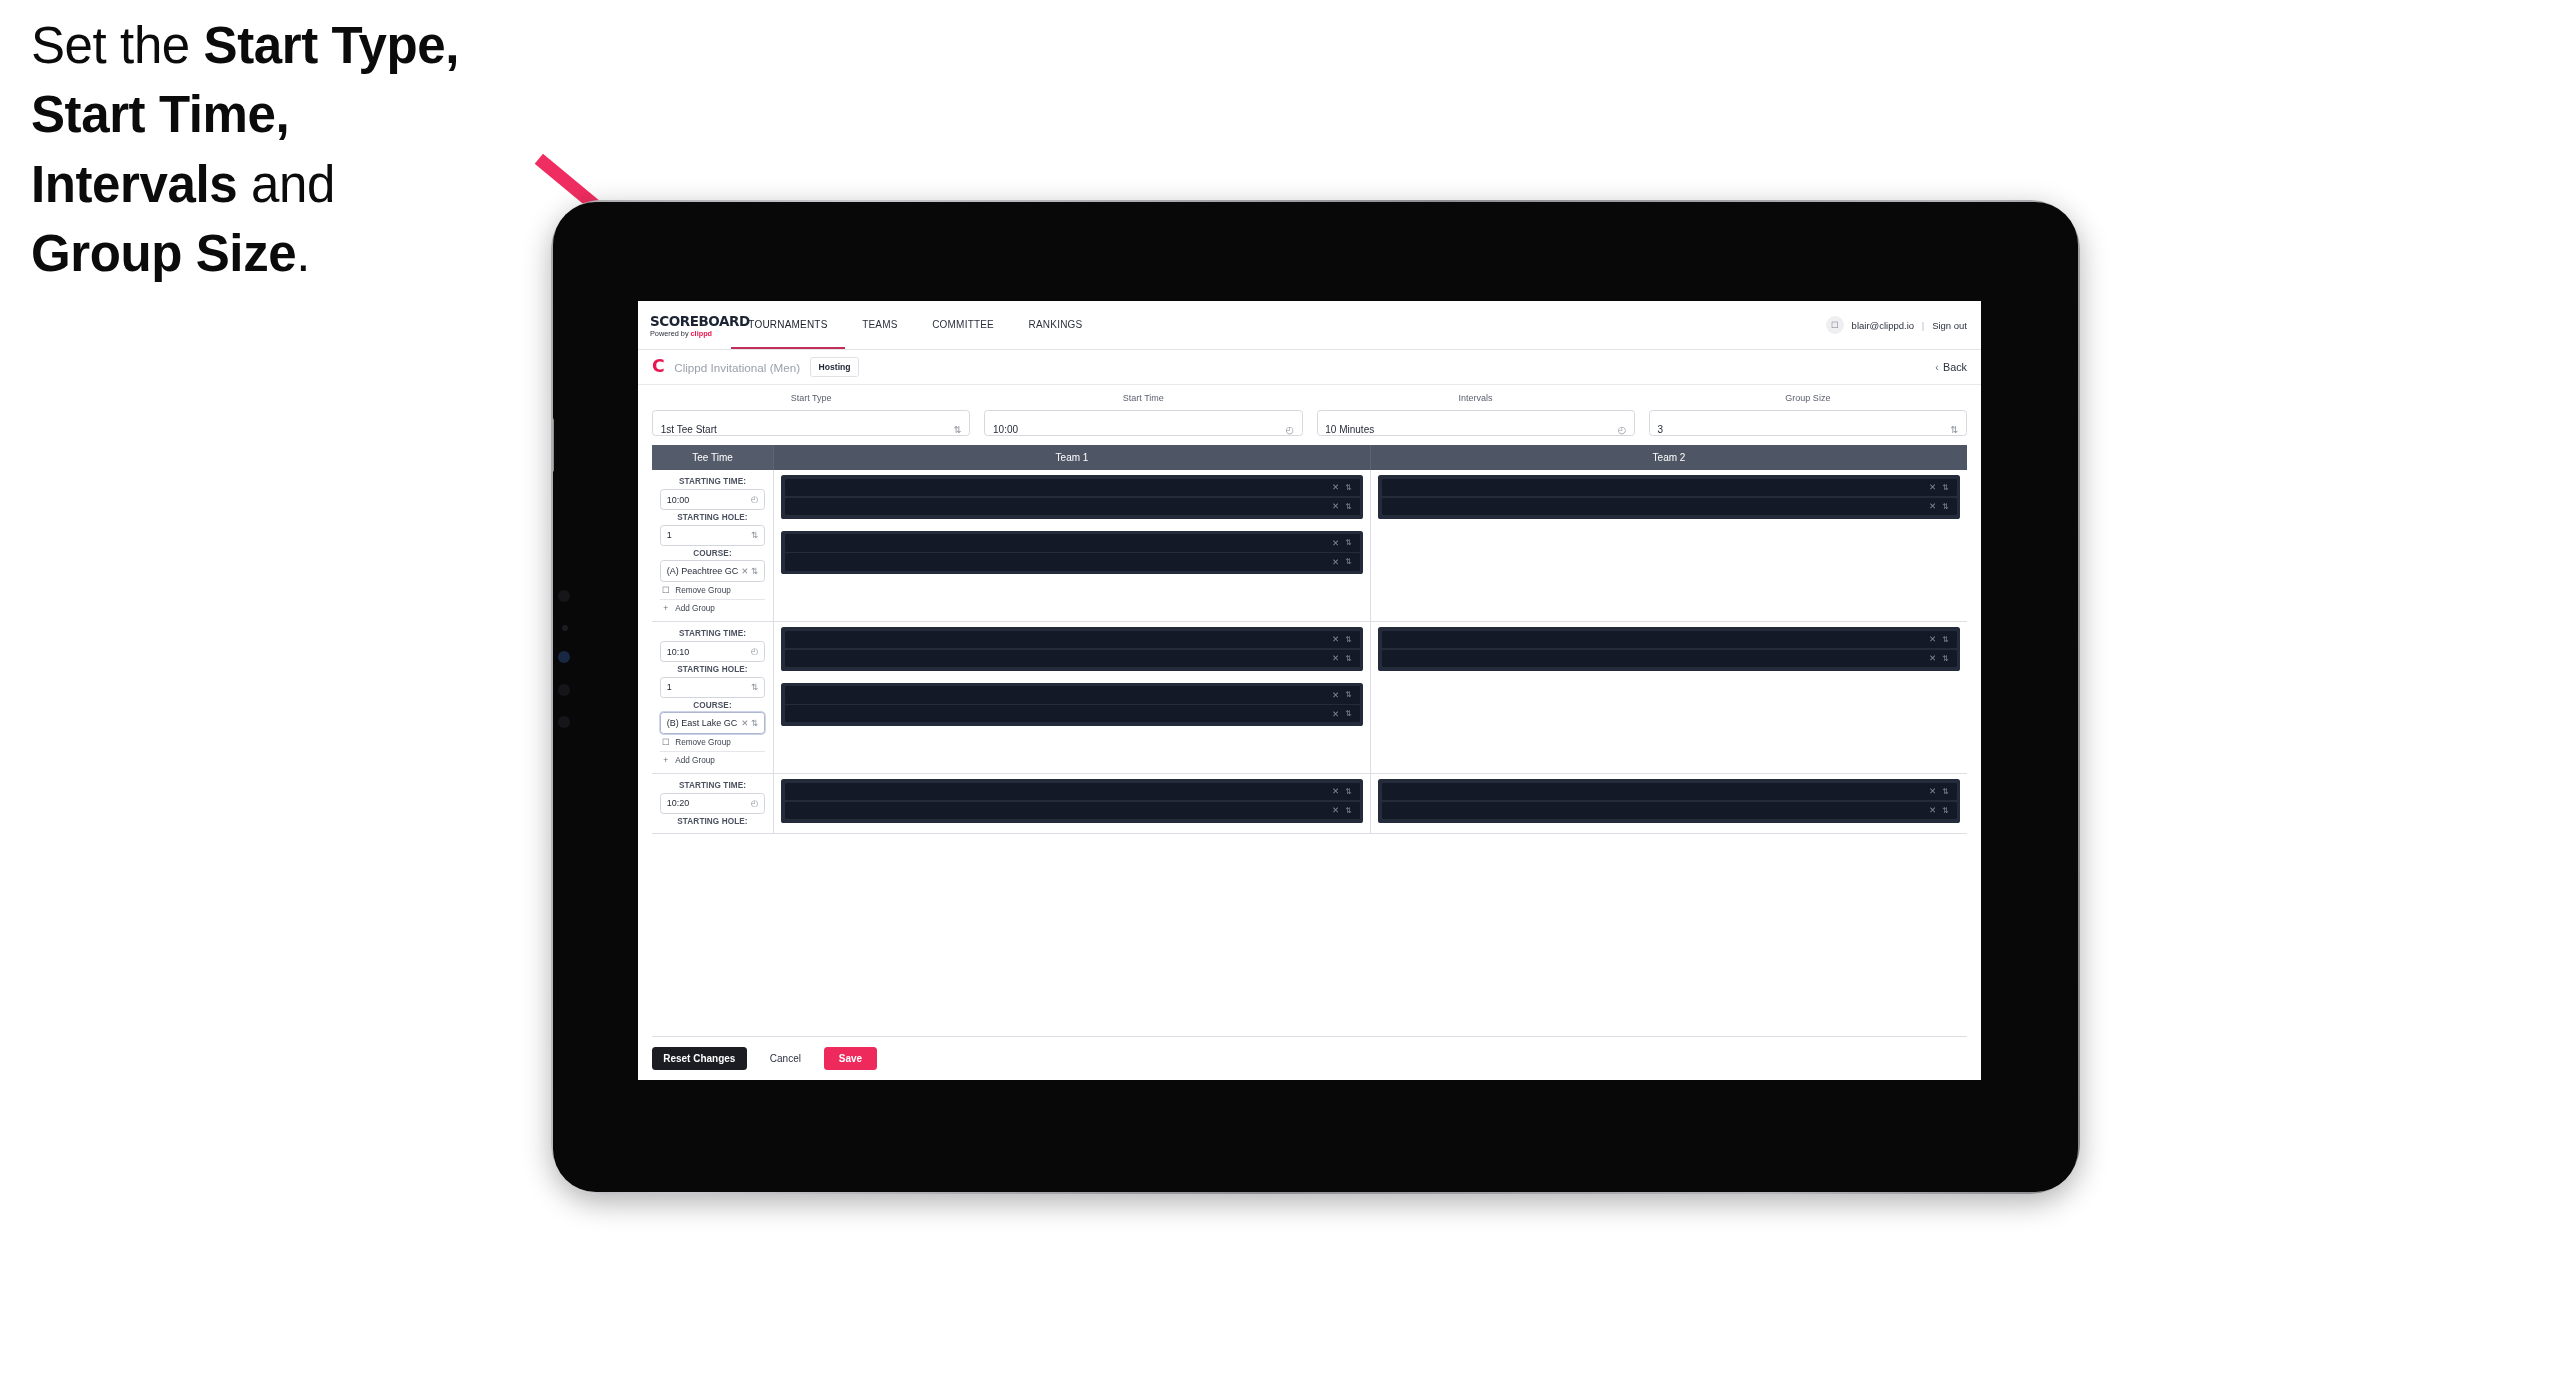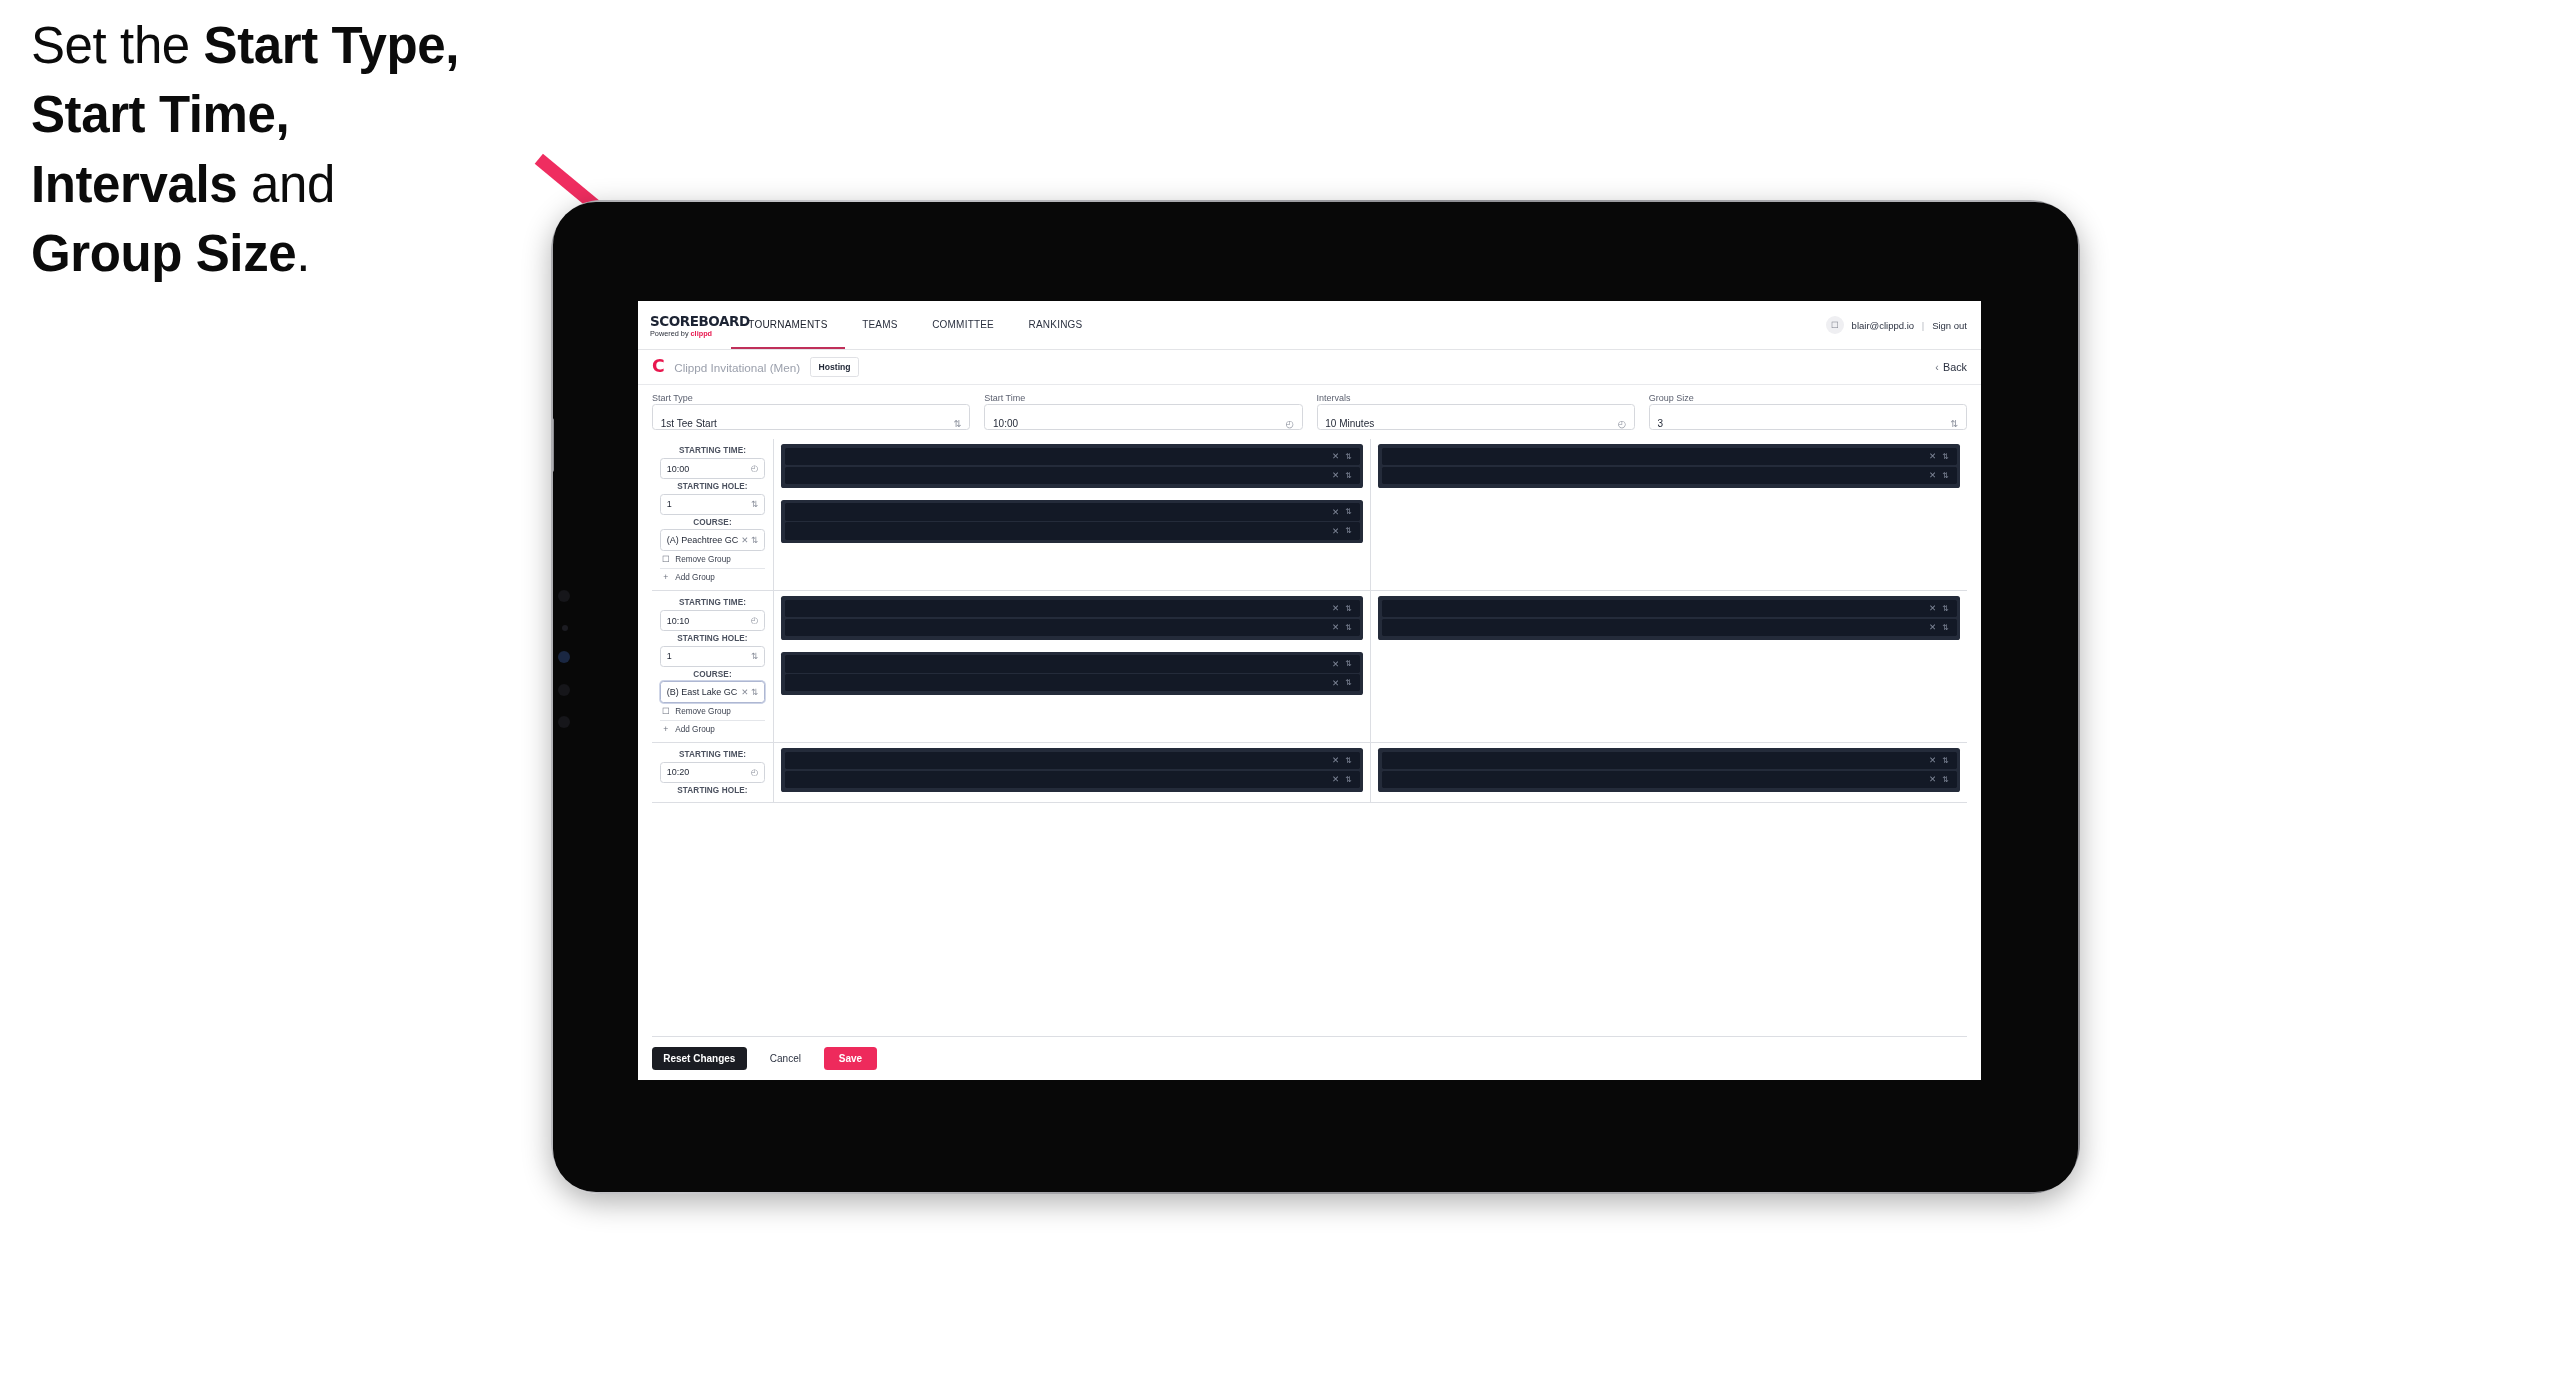--- a/index.html
+++ b/index.html
@@ -165,21 +165,22 @@
   
   #controls {
     display: flex;
     gap: 14px;
     padding: 7.8px 14px 9.5px 14px;
     flex: none;
   }
   .ctrl { flex: 1; }
   .ctrl-label {
     font-size: 9px; color: #5c6170;
-    margin-bottom: 1px;
+    margin-bottom: 7px;
+    text-align: center;
   }
   .ctrl-input {
     height: 26px;
     border: 0.9px solid #d6d8dd;
     border-radius: 3.5px;
     background: #fff;
     display: flex; align-items: flex-end;
     padding: 0 7.8px;
     font-size: 10px;
     color: #1f2533;
@@ -396,20 +397,25 @@
         <div class="ctrl">
           <div class="ctrl-label">Group Size</div>
           <div class="ctrl-input">
             <span class="ctrl-val">3</span>
             <span class="ctrl-icon">⇅</span>
           </div>
         </div>
       </div>
 
       <div id="table-wrap">
+        <div id="thead">
+          <div class="th tee">Tee Time</div>
+          <div class="th team">Team 1</div>
+          <div class="th team">Team 2</div>
+        </div>
         <div id="tbody">
             <div class="trow">
               <div class="cell-tee">
                 <div class="mini-label">STARTING TIME:</div>
                 <div class="mini-input">
                   <span class="v">10:00</span>
                   <span class="mini-ic">◴</span>
                 </div>
                 <div class="mini-label">STARTING HOLE:</div>
                 <div class="mini-input">

